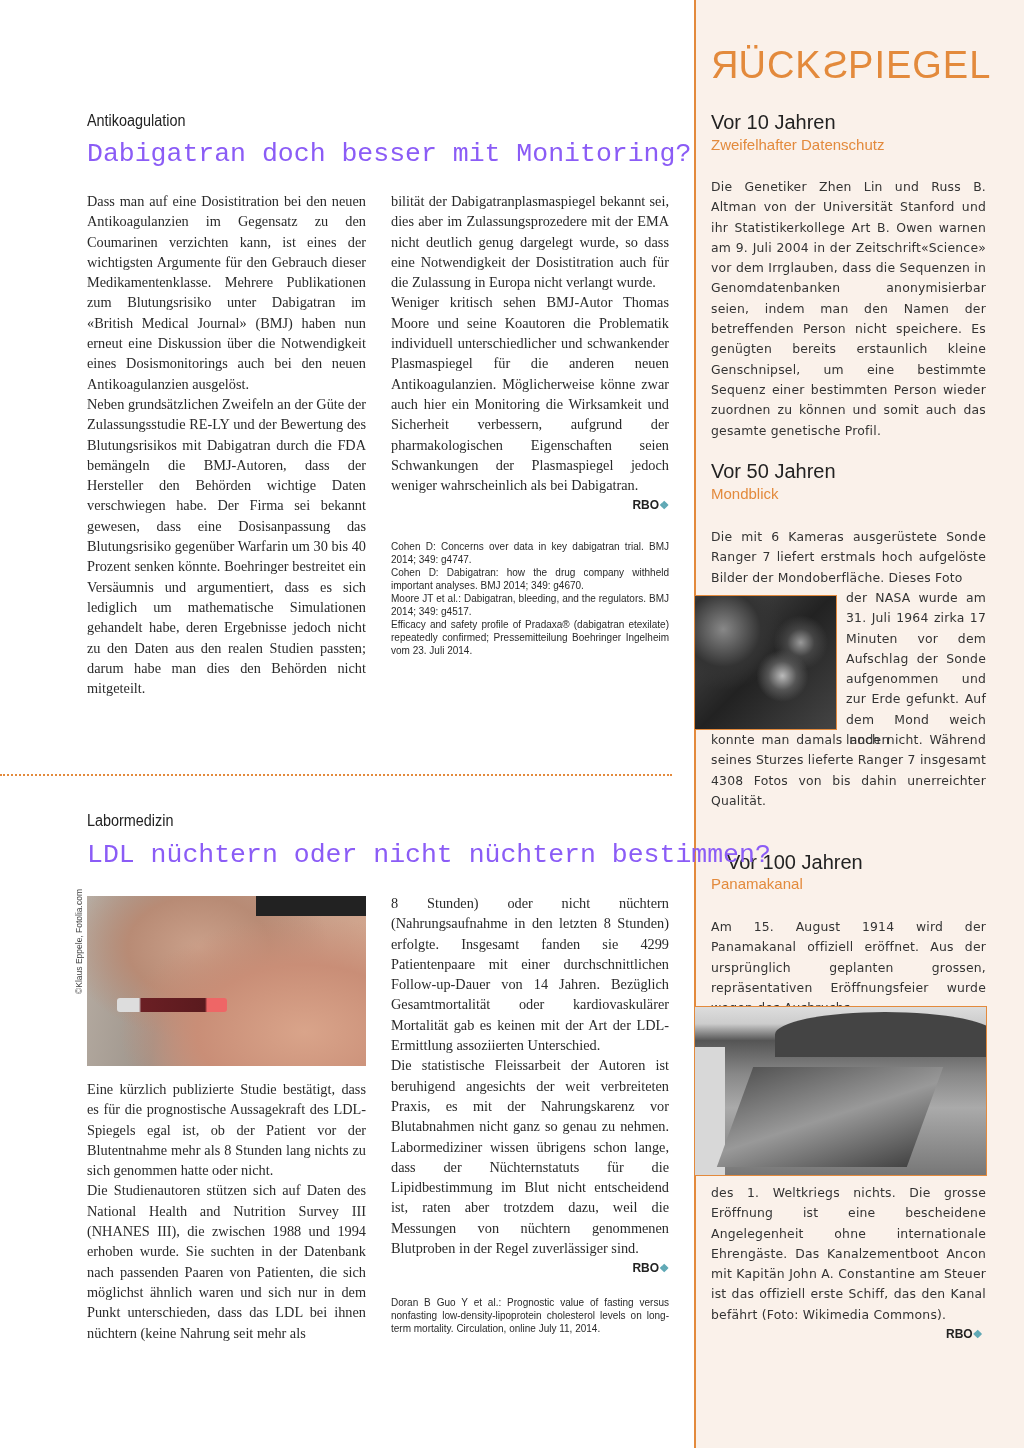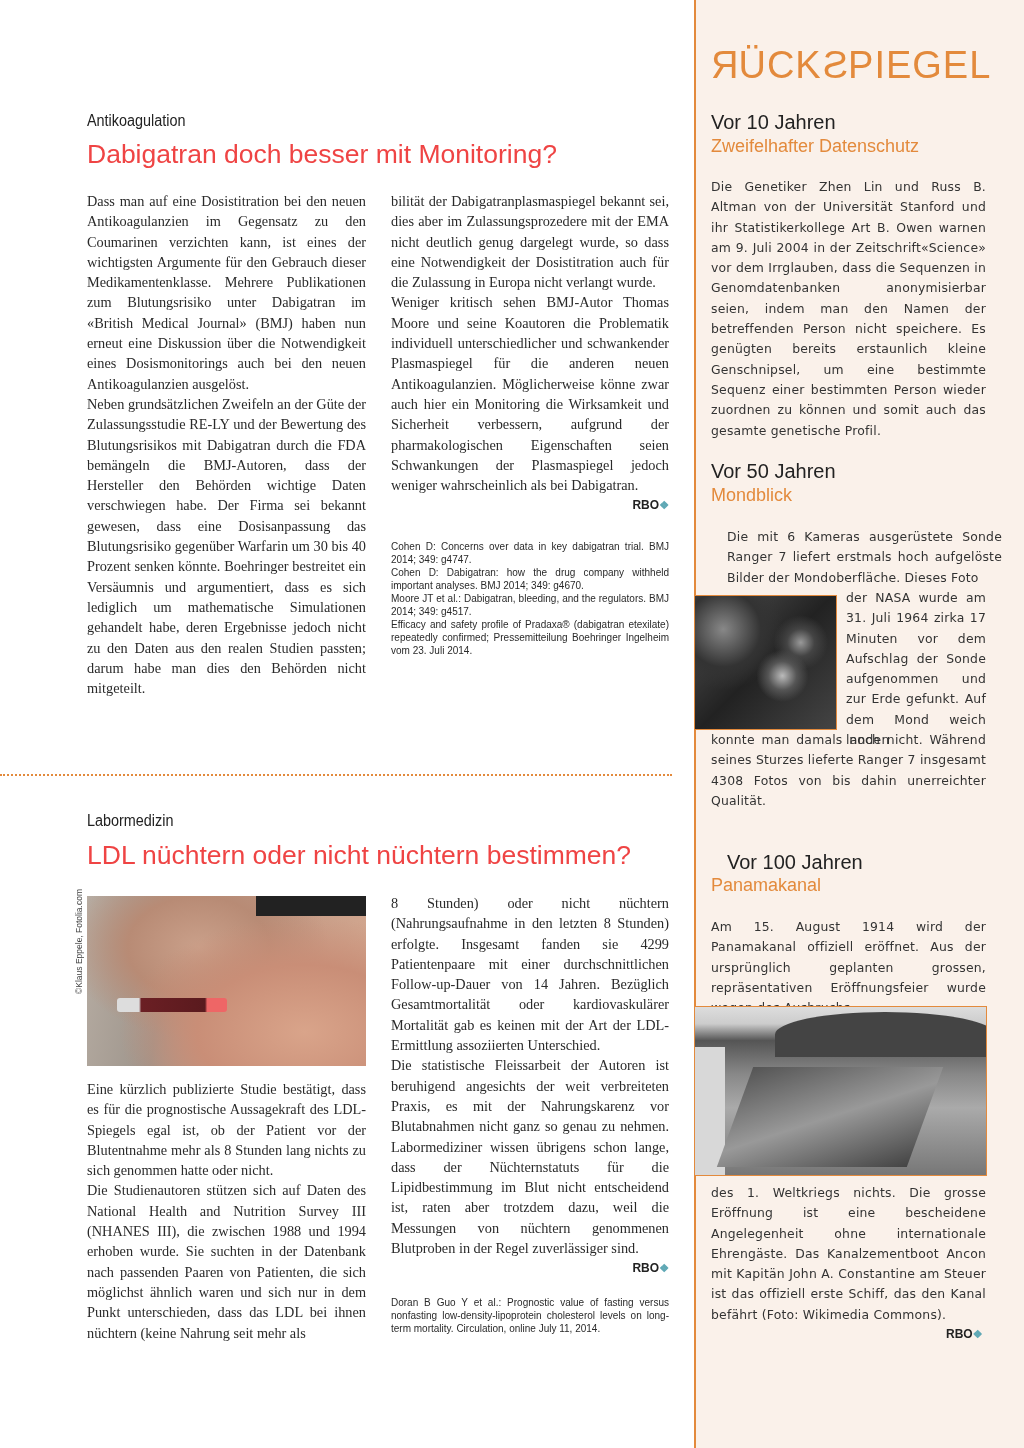--- a/index.html
+++ b/index.html
@@ -4,26 +4,26 @@
 <style>
   html, body { margin:0; padding:0; }
   body { width:1024px; height:1448px; position:relative; background:#ffffff; overflow:hidden; color:#2a2a2a; }
   .abs { position:absolute; }
 
   
   .sidebar { position:absolute; left:694px; top:0; width:330px; height:1448px; background:#faf1ea; border-left:2px solid #e38a3c; }
   .rueck-title { position:absolute; left:710px; top:44px; font-family:"Liberation Sans", sans-serif; font-size:38px; letter-spacing:1px; color:#e38a3c; font-weight:normal; }
   .rueck-title .mir { display:inline-block; transform:scaleX(-1); }
   .kicker { font-family:"Liberation Sans", sans-serif; font-size:20px; color:#222; }
-  .head { font-family:"Liberation Sans", sans-serif; font-size:18px; color:#e38a3c; }
+  .head { font-family:"Liberation Sans", sans-serif; font-size:15px; color:#e38a3c; }
   .sb-text { font-family:"DejaVu Sans", sans-serif; font-size:12.4px; line-height:20.3px; color:#333; text-align:justify; letter-spacing:0.2px; }
 
   
   .art-kicker { font-family:"Liberation Sans", sans-serif; font-size:16px; color:#222; transform:scaleX(0.9); transform-origin:left; }
-  .art-head { font-family:Liberation Sans, sans-serif; font-size:26.5px; color:#ef4444; }
+  .art-head { font-family:Liberation Mono, monospace; font-size:26.5px; color:#8b5cf6; }
   .body-col { font-family:"Liberation Serif", serif; font-size:14.3px; line-height:20.3px; color:#2a2a2a; text-align:justify; }
   .body-col p { margin:0; }
   .refs { font-family:"Liberation Sans", sans-serif; font-size:10px; line-height:13px; color:#2a2a2a; text-align:justify; }
   .refs p { margin:0; }
   .rbo { font-family:"Liberation Sans", sans-serif; font-size:12px; font-weight:bold; color:#222; float:right; }
   .rbo .dia { color:#5fa8b5; font-size:11px; }
   .sep { position:absolute; left:0; top:774px; width:672px; border-top:2px dotted #e38a3c; }
 
   .photo-blood { position:absolute; left:87px; top:896px; width:279px; height:170px; overflow:hidden;
     background: radial-gradient(ellipse at 78% 80%, #d9a48a 0%, #c98e77 35%, transparent 60%),
@@ -51,21 +51,21 @@
 <div class="sidebar"></div>
 
 <div class="rueck-title"><span class="mir">R</span><span>ÜCK</span><span class="mir">S</span><span>PIEGEL</span></div>
 
 <div class="abs kicker" style="left:711px; top:111px;">Vor 10 Jahren</div>
 <div class="abs head" style="left:711px; top:136px;">Zweifelhafter Datenschutz</div>
 <div class="abs sb-text" style="left:711px; top:177px; width:275px;">Die Genetiker Zhen Lin und Russ B. Altman von der Universität Stanford und ihr Statistikerkollege Art B. Owen warnen am 9. Juli 2004 in der Zeitschrift«Science» vor dem Irrglauben, dass die Sequenzen in Genomdatenbanken anonymisierbar seien, indem man den Namen der betreffenden Person nicht speichere. Es genügten bereits erstaunlich kleine Genschnipsel, um eine bestimmte Sequenz einer bestimmten Person wieder zuordnen zu können und somit auch das gesamte genetische Profil.</div>
 
 <div class="abs kicker" style="left:711px; top:460px;">Vor 50 Jahren</div>
 <div class="abs head" style="left:711px; top:485px;">Mondblick</div>
-<div class="abs sb-text" style="left:711px; top:527px; width:275px;margin-left:16px;">Die mit 6 Kameras ausgerüstete Sonde Ranger 7 liefert erstmals hoch aufgelöste Bilder der Mondoberfläche. Dieses Foto</div>
+<div class="abs sb-text" style="left:711px; top:527px; width:275px;">Die mit 6 Kameras ausgerüstete Sonde Ranger 7 liefert erstmals hoch aufgelöste Bilder der Mondoberfläche. Dieses Foto</div>
 <div class="photo-moon"></div>
 <div class="abs sb-text" style="left:846px; top:588px; width:140px;">der NASA wurde am 31. Juli 1964 zirka 17 Minuten vor dem Aufschlag der Sonde aufgenommen und zur Erde gefunkt. Auf dem Mond weich landen</div>
 <div class="abs sb-text" style="left:711px; top:730px; width:275px;">konnte man damals noch nicht. Während seines Sturzes lieferte Ranger 7 insgesamt 4308 Fotos von bis dahin unerreichter Qualität.</div>
 
 <div class="abs kicker" style="left:727px; top:851px;">Vor 100 Jahren</div>
 <div class="abs head" style="left:711px; top:875px;">Panamakanal</div>
 <div class="abs sb-text" style="left:711px; top:917px; width:275px;">Am 15. August 1914 wird der Panamakanal offiziell eröffnet. Aus der ursprünglich geplanten grossen, repräsentativen Eröffnungsfeier wurde wegen des Ausbruchs</div>
 <div class="photo-ship">
     <div class="wall"></div>
     <div class="hill"></div>

